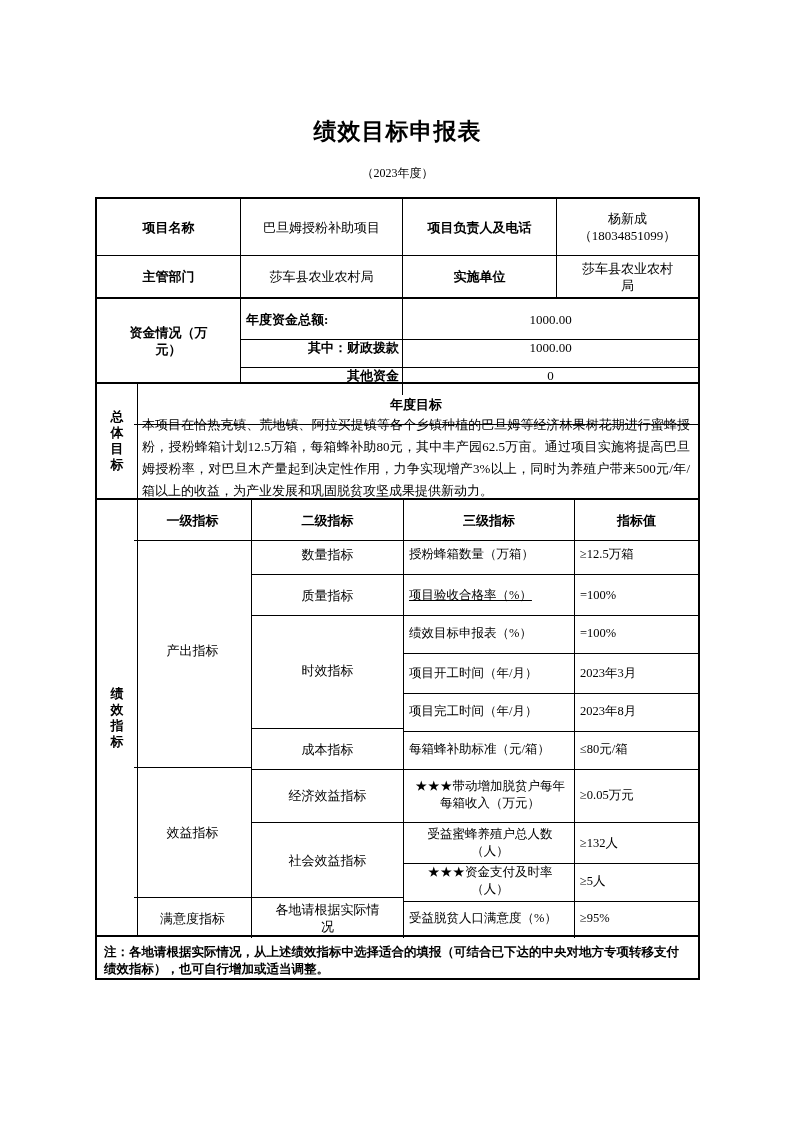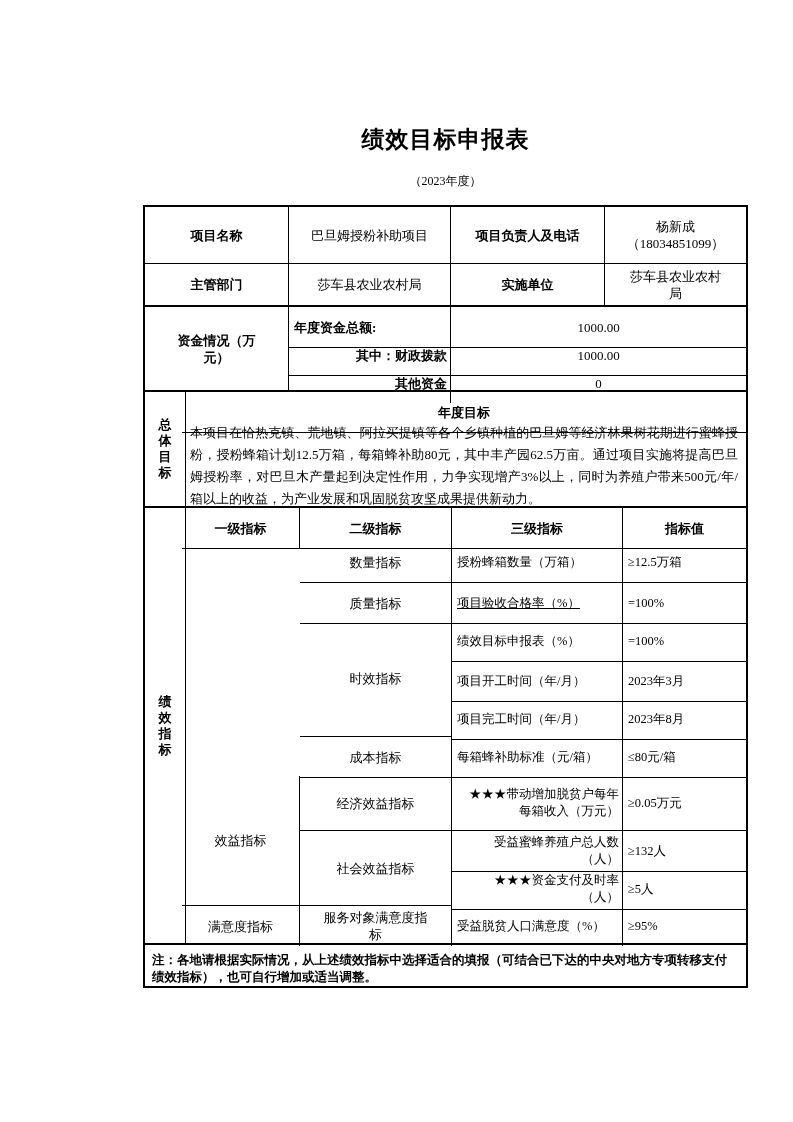--- a/index.html
+++ b/index.html
@@ -4,34 +4,34 @@
 <style>
   * { box-sizing: content-box; margin: 0; padding: 0; }
   html,body { background:#ffffff; }
   body {
     width: 793px; height: 1122px;
     font-family: "Liberation Serif", "DejaVu Serif", serif;
     color: #000;
     position: relative;
     overflow: hidden;
   }
-  .doc { position: absolute; left: 95px; top: 124px; width: 605px; margin-left: 48px; }
+  .doc { position: absolute; left: 95px; top: 116px; width: 605px; }
   .title { font-size: 23px; font-weight: bold; text-align: center; letter-spacing: 1px; margin-bottom: 18px; }
   .subtitle { font-size: 12px; text-align: center; margin-bottom: 15px; }
 
   .table { width: 601px; border: 2px solid #000; }
   .sec { display: grid; border-bottom: 2px solid #000; }
   .sec:last-child { border-bottom: none; }
 
   .c { display: flex; align-items: center; justify-content: center;
        text-align: center; font-size: 13px; line-height: 17px; padding: 20px; }
   .bold { font-weight: bold; }
   .br { border-right: 1px solid #000; }
   .bb { border-bottom: 1px solid #000; }
-  .left  { justify-content: flex-start; text-align: right; padding-left: 5px; padding-right: 3px; }
+  .left  { justify-content: flex-start; text-align: center; padding-left: 5px; padding-right: 3px; }
   .right { justify-content: flex-end; text-align: right; padding-right: 3px; }
 
   .sec-a { grid-template-columns: 144px 162px 154px 141px; grid-template-rows: 57px 41px; }
   .sec-b { grid-template-columns: 144px 162px 295px; grid-template-rows: 28px 28px 27px; }
   .sec-c { grid-template-columns: 37px 564px; grid-template-rows: 24px 90px; }
   .sec-d { grid-template-columns: 37px 118px 152px 171px 123px;
            grid-template-rows: 34px 41px 38px 40px 38px 38px 39px 55px 38px 37px 37px; }
   .sec-e { grid-template-columns: 601px; grid-template-rows: 41px; }
 
   .goal-text { display:block; font-size: 13px; line-height: 22px; text-align: justify;
@@ -88,20 +88,21 @@
           <div>绩效</div>
           <div>指标</div>
         </div>
       </div>
 
       <div class="c bold br bb" style="grid-column:2; grid-row:1;">一级指标</div>
       <div class="c bold br bb" style="grid-column:3; grid-row:1;">二级指标</div>
       <div class="c bold br bb" style="grid-column:4; grid-row:1;">三级指标</div>
       <div class="c bold bb" style="grid-column:5; grid-row:1;">指标值</div>
 
+      <div class="c br bb" style="grid-column:2; grid-row:2/8;">产出指标</div>
 
       <div class="c small left br bb" style="grid-column:4; grid-row:2;">授粉蜂箱数量（万箱）</div>
       <div class="c br bb" style="grid-column:3; grid-row:2;">数量指标</div>
       <div class="c small left bb" style="grid-column:5; grid-row:2;">≥12.5万箱</div>
 
       <div class="c br bb" style="grid-column:3; grid-row:3;">质量指标</div>
       <div class="c small left br bb" style="grid-column:4; grid-row:3;text-decoration:underline;">项目验收合格率（%）</div>
       <div class="c small left bb" style="grid-column:5; grid-row:3;">=100%</div>
 
       <div class="c br bb" style="grid-column:3; grid-row:4/7;">时效指标</div>
@@ -122,21 +123,21 @@
       <div class="c small left br bb" style="grid-column:4; grid-row:8;">★★★带动增加脱贫户每年每箱收入（万元）</div>
       <div class="c small left bb" style="grid-column:5; grid-row:8;">≥0.05万元</div>
 
       <div class="c br bb" style="grid-column:3; grid-row:9/11;">社会效益指标</div>
       <div class="c small left br bb" style="grid-column:4; grid-row:9;">受益蜜蜂养殖户总人数（人）</div>
       <div class="c small left bb" style="grid-column:5; grid-row:9;">≥132人</div>
       <div class="c small left br bb" style="grid-column:4; grid-row:10;">★★★资金支付及时率（人）</div>
       <div class="c small left bb" style="grid-column:5; grid-row:10;">≥5人</div>
 
       <div class="c br" style="grid-column:2; grid-row:11;">满意度指标</div>
-      <div class="c br" style="grid-column:3; grid-row:11;">服务对象满意度指标</div>
+      <div class="c br" style="grid-column:3; grid-row:11;">各地请根据实际情况</div>
       <div class="c small left br" style="grid-column:4; grid-row:11;">受益脱贫人口满意度（%）</div>
       <div class="c small left" style="grid-column:5; grid-row:11;">≥95%</div>
     </div>
 
     <div class="sec sec-e">
       <div class="note-cell">注：各地请根据实际情况，从上述绩效指标中选择适合的填报（可结合已下达的中央对地方专项转移支付绩效指标），也可自行增加或适当调整。</div>
     </div>
 
   </div>
 </div>

